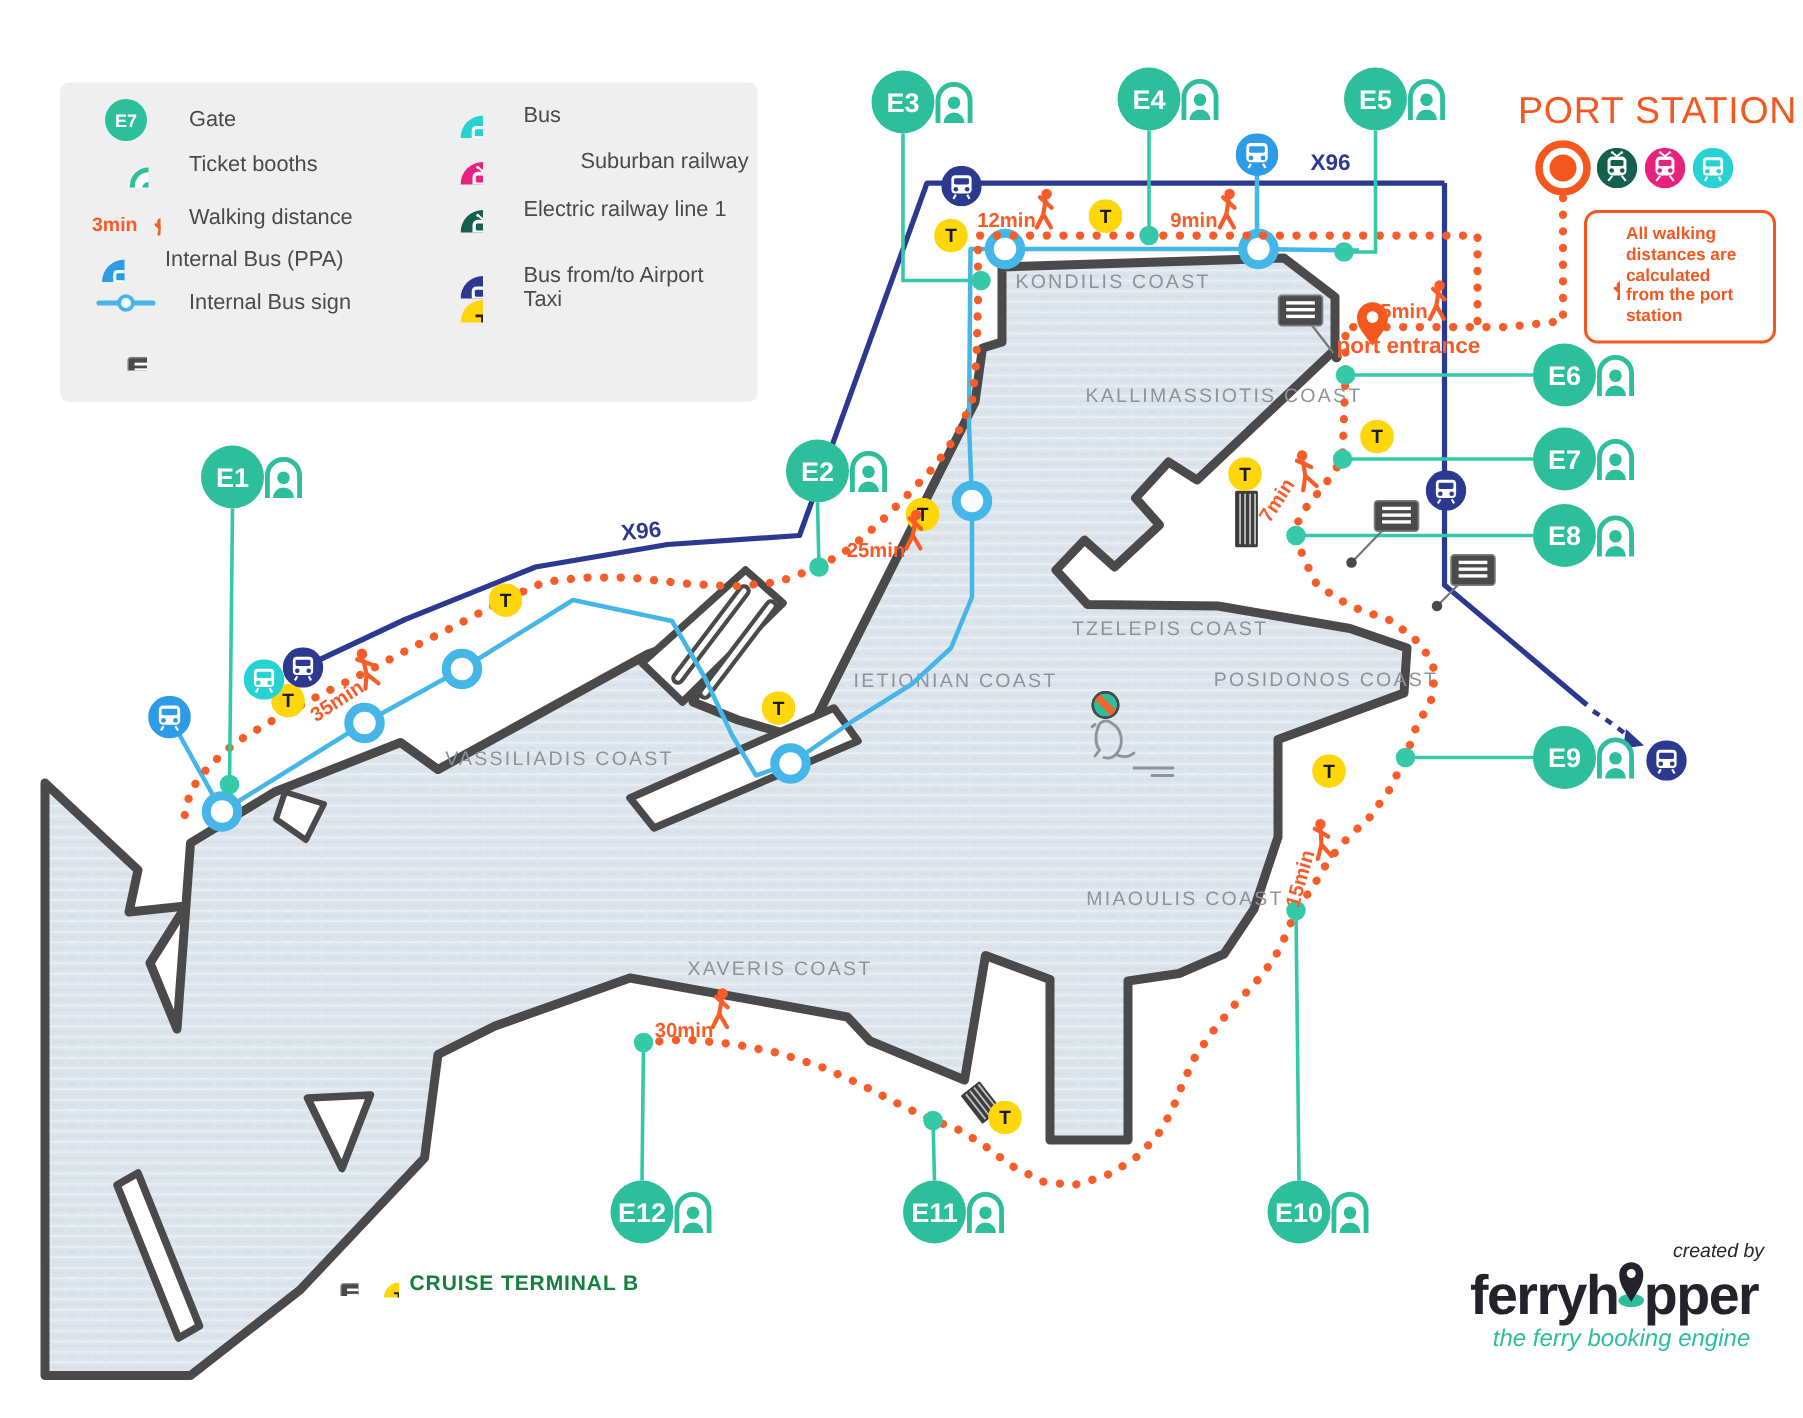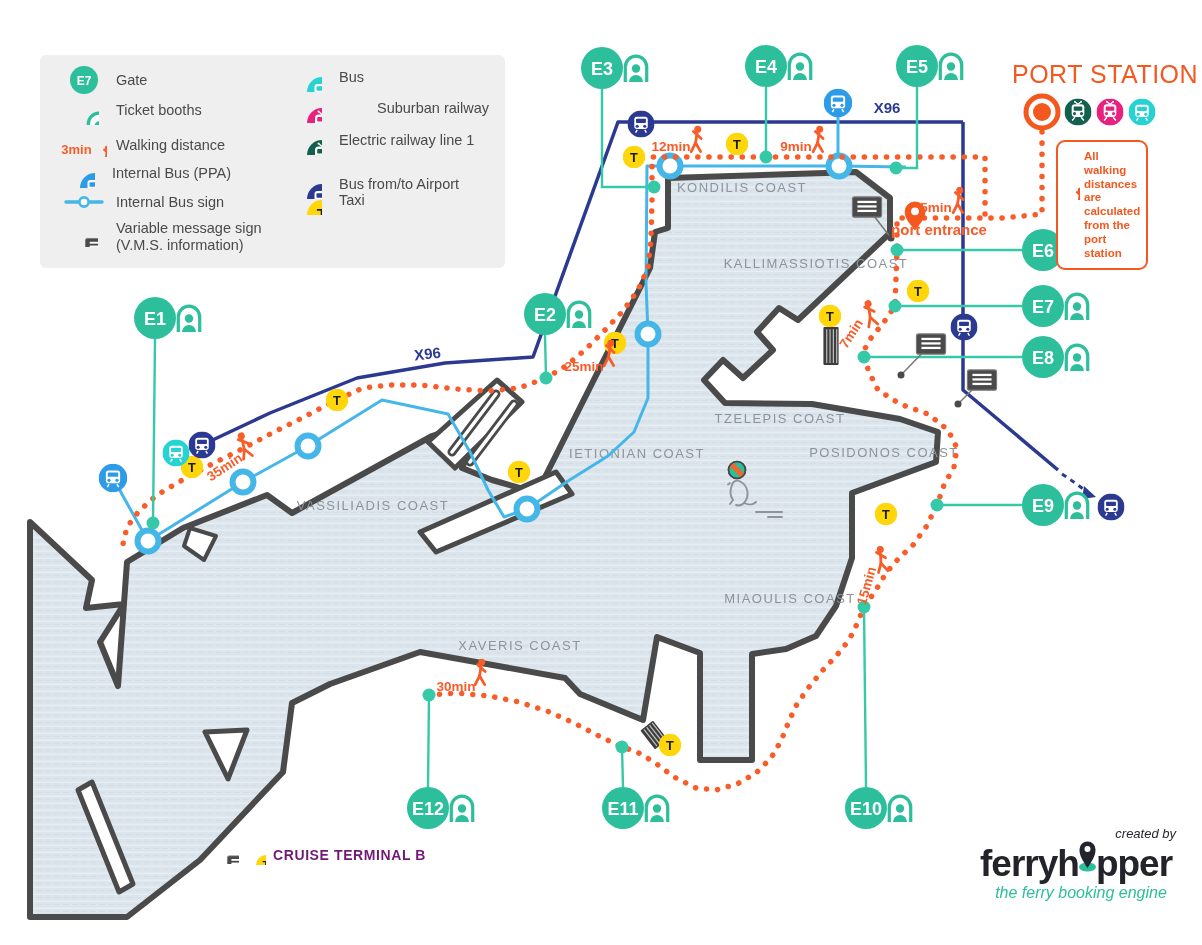--- a/index.html
+++ b/index.html
@@ -4,32 +4,32 @@
 <style>
   html,body{margin:0;padding:0;background:#fff;}
   .stage{position:relative;width:1202px;height:945px;overflow:hidden;background:#fff;
          font-family:"Liberation Sans",sans-serif;}
   .stage svg.mapsvg{position:absolute;inset:0;}
   
   .legend{position:absolute;left:40px;top:55px;width:465px;height:213px;background:#efefef;
           border-radius:6px;}
   .leg-row{position:absolute;display:flex;align-items:center;height:30px;}
   .leg-ic{width:48px;display:flex;justify-content:center;align-items:center;flex:none;}
-  .leg-lb{font-size:14.5px;color:#4a4a4a;white-space:pre-line;line-height:1.15;margin-left:8px;}
+  .leg-lb{font-size:14.5px;color:#4a4a4a;white-space:pre-line;line-height:1.15;margin-left:18px;}
   .walksample{color:#f85c28;font-weight:bold;font-size:13px;display:flex;align-items:flex-end;}
   
   .ps-title{position:absolute;left:1012px;top:60px;width:190px;font-size:25px;font-weight:normal;
             color:#f4581f;letter-spacing:.5px;}
-  .ps-note{position:absolute;left:1056px;top:140px;width:92px;border:2.5px solid #f4581f;
+  .ps-note{position:absolute;left:1056px;top:140px;width:128px;border:2.5px solid #f4581f;
            border-radius:9px;background:#fff;padding:8px 16px 8px 26px;box-sizing:border-box;
            font-size:11.5px;line-height:1.2;font-weight:bold;color:#f4581f;}
   .ps-note .wicon{position:absolute;left:6px;top:32px;}
   
   .cruise{position:absolute;left:214px;top:845px;display:flex;align-items:center;gap:7px;}
-  .cruise .lb{font-size:14px;font-weight:bold;color:#701a75;letter-spacing:.6px;}
+  .cruise .lb{font-size:14px;font-weight:bold;color:#15803d;letter-spacing:.6px;}
   
   .logo{position:absolute;left:980px;top:826px;width:200px;height:84px;}
   .logo .created{position:absolute;right:4px;top:0;font-style:italic;font-size:13px;color:#26262e;margin-left:26px;}
   .logo .brand{position:absolute;left:0;top:10px;display:flex;align-items:baseline;
                font-size:37px;font-weight:bold;color:#23232b;letter-spacing:-1px;}
   .logo .brand svg{margin:0 -1px;}
   .logo .tagline{position:absolute;left:6px;top:58px;width:190px;text-align:center;
                  font-style:italic;font-size:16px;font-weight:normal;color:#2dbe9c;}
 </style>
 </head>
@@ -327,21 +327,21 @@
         <span class="leg-lb">Ticket booths</span>
       </div>
       <div class="leg-row" style="left: 20px; top: 75px;">
         <span class="leg-ic">
           <span class="walksample">3min<svg width="15" height="24" viewBox="-8 -13 16 26" style="color:#f85c28">
               <use href="#sym-walker"></use>
             </svg></span>
         </span>
         <span class="leg-lb">Walking distance</span>
       </div>
-      <div class="leg-row" style="left: 16px; top: 103px;">
+      <div class="leg-row" style="left: 4px; top: 103px;">
         <span class="leg-ic">
           <svg width="30" height="30" viewBox="-15 -15 30 30" style="color:#2e9be6">
             <use href="#sym-bus"></use>
           </svg>
         </span>
         <span class="leg-lb">Internal Bus (PPA)</span>
       </div>
       <div class="leg-row" style="left: 20px; top: 132px;">
         <span class="leg-ic">
           <svg width="42" height="14" viewBox="0 0 42 14">
@@ -350,22 +350,20 @@
           </svg>
         </span>
         <span class="leg-lb">Internal Bus sign</span>
       </div>
       <div class="leg-row" style="left: 20px; top: 167px;">
         <span class="leg-ic">
           <svg width="27" height="19" viewBox="-14 -10 28 20" style="color:">
             <use href="#sym-vms"></use>
           </svg>
         </span>
-        <span class="leg-lb">Variable message sign
-(V.M.S. information)</span>
       </div>
       <div class="leg-row" style="left: 243px; top: 7px;">
         <span class="leg-ic">
           <svg width="30" height="30" viewBox="-15 -15 30 30" style="color:#27d2d2">
             <use href="#sym-bus"></use>
           </svg>
         </span>
         <span class="leg-lb">Bus</span>
       </div>
       <div class="leg-row" style="left: 243px; top: 38px; gap: 38px;">

